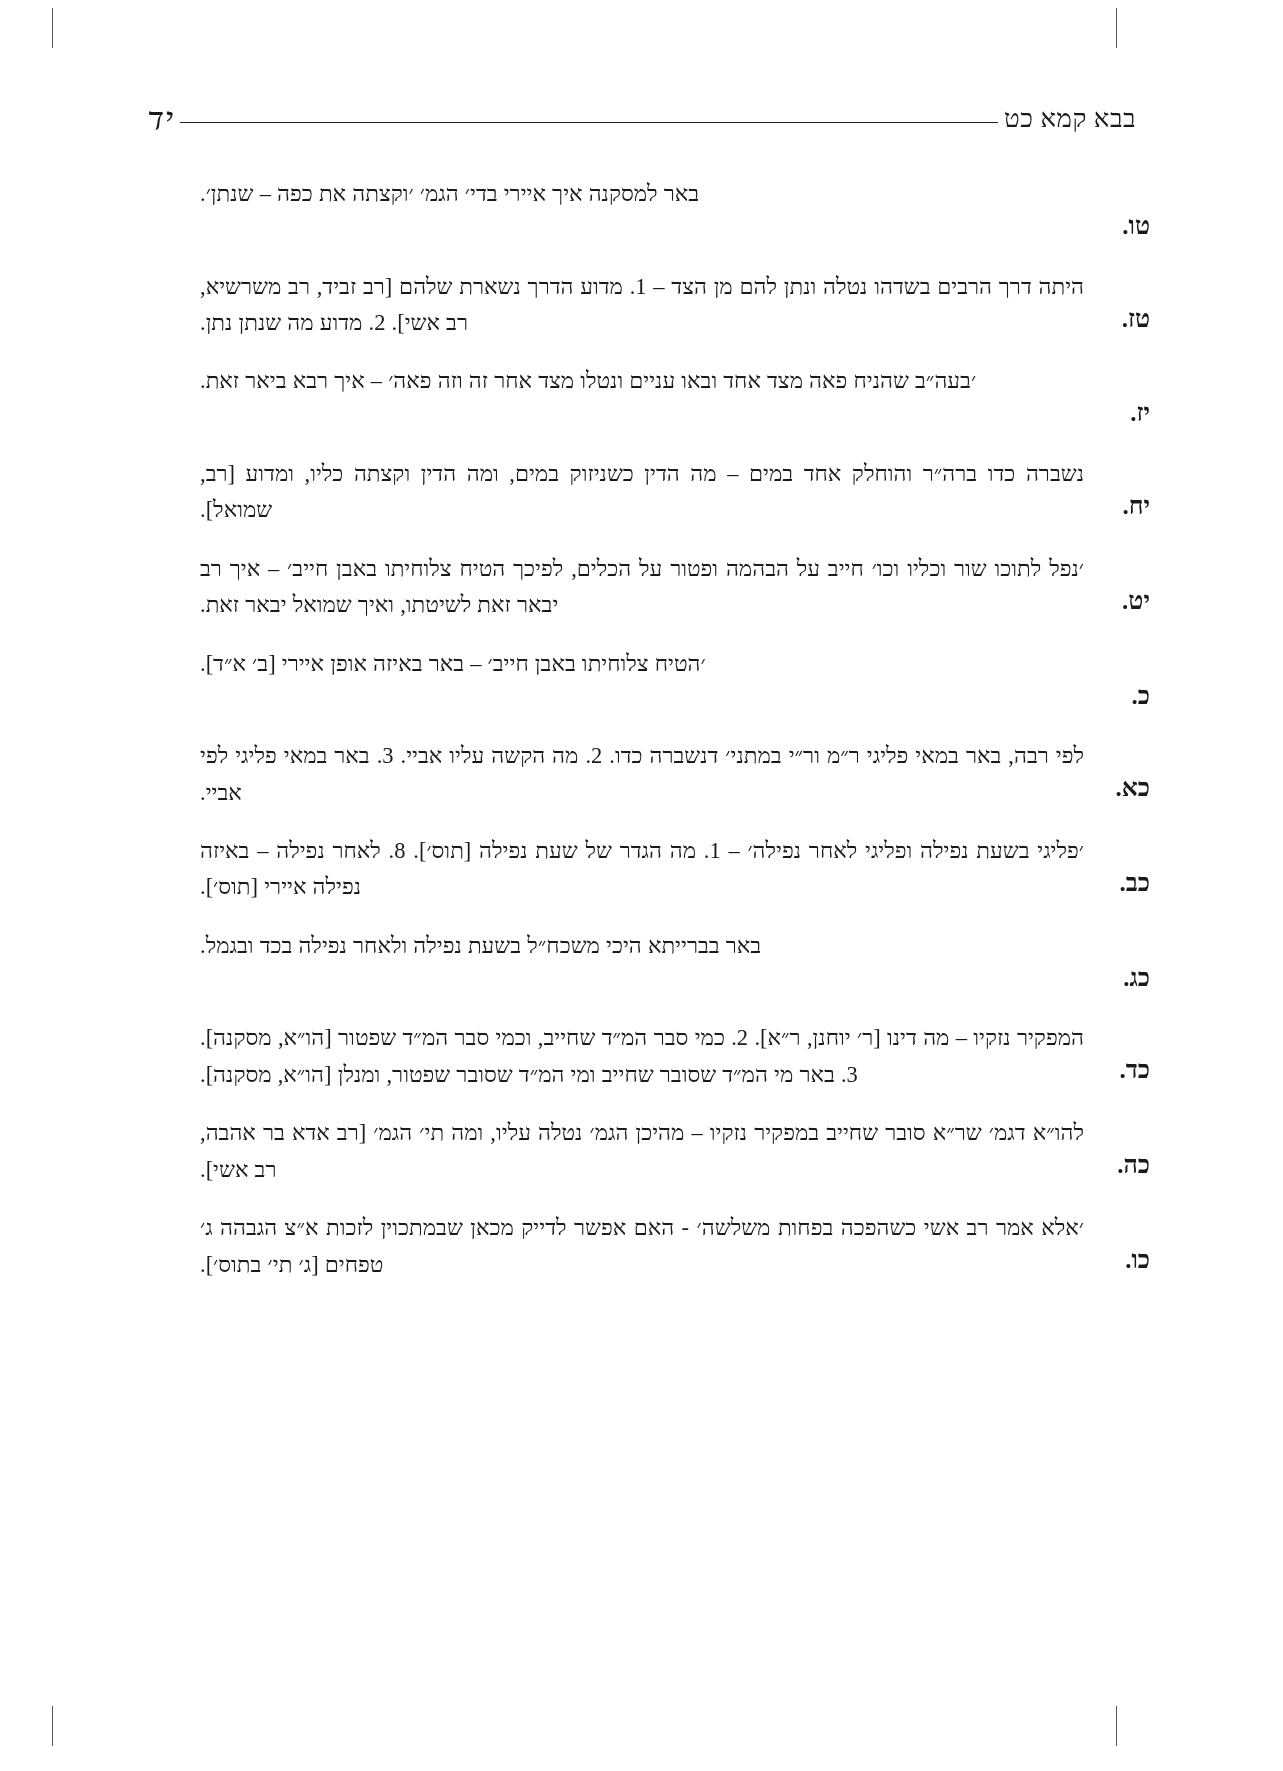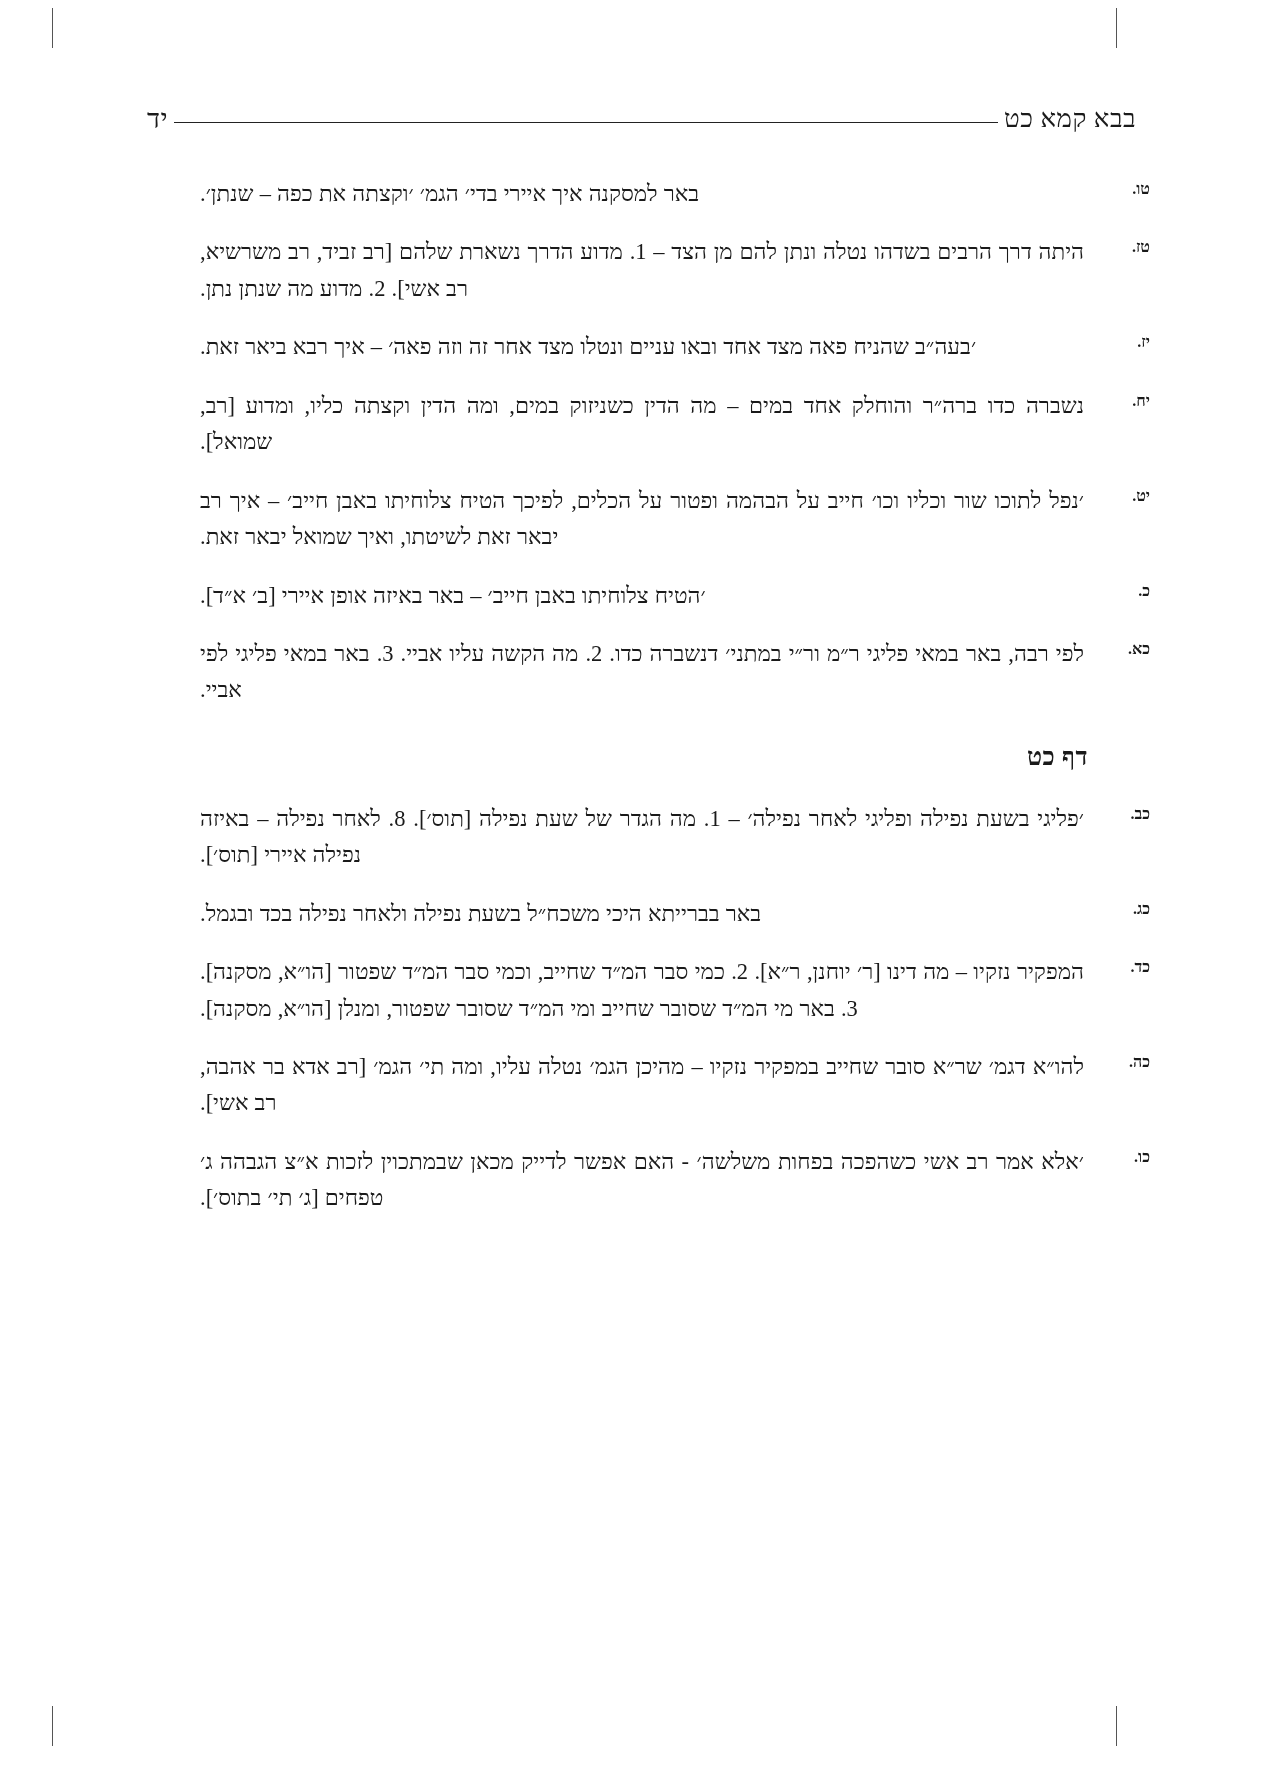--- a/index.html
+++ b/index.html
@@ -44,26 +44,27 @@
     top: 96px;
     right: 133px;
     left: 133px;
     height: 46px;
     display: flex;
     flex-direction: row;
     align-items: center;
     gap: 0;
   }
   .header-folio {
-    font-size: 27px;
+    font-size: 33px;
     font-weight: 400;
     line-height: 1;
     white-space: nowrap;
     padding-left: 14px;
     letter-spacing: 0.5px;
+    font-style: italic;
   }
   .header-rule {
     flex: 1 1 auto;
     height: 1px;
     background: #222;
     margin: 0 6px;
     position: relative;
     top: 3px;
   }
   .header-tractate {
@@ -85,25 +86,26 @@
 
   .item {
     display: flex;
     flex-direction: row;
     align-items: flex-start;
     margin-bottom: 22px;
   }
   .item-marker {
     flex: 0 0 62px;
     text-align: right;
-    font-size: 16px;
+    font-size: 25px;
     font-weight: 700;
     line-height: 1.62;
     padding-left: 4px;
     white-space: nowrap;
+    margin-top: 30px;
   }
   .item-text {
     flex: 1 1 auto;
     font-size: 22.5px;
     line-height: 1.62;
     text-align: justify;
     text-align-last: left;
     word-spacing: 0.5px;
   }
   .item-text.single {
@@ -174,21 +176,20 @@
     <div class="item">
       <div class="item-marker">כ.</div>
       <div class="item-text single">׳הטיח צלוחיתו באבן חייב׳ – באר באיזה אופן איירי [ב׳ א״ד].</div>
     </div>
 
     <div class="item">
       <div class="item-marker">כא.</div>
       <div class="item-text">לפי רבה, באר במאי פליגי ר״מ ור״י במתני׳ דנשברה כדו. 2. מה הקשה עליו אביי. 3. באר במאי פליגי לפי אביי.</div>
     </div>
 
-    <div class="section-head">דף כט</div>
 
     <div class="item">
       <div class="item-marker">כב.</div>
       <div class="item-text">׳פליגי בשעת נפילה ופליגי לאחר נפילה׳ – 1. מה הגדר של שעת נפילה [תוס׳]. 8. לאחר נפילה – באיזה נפילה איירי [תוס׳].</div>
     </div>
 
     <div class="item">
       <div class="item-marker">כג.</div>
       <div class="item-text single">באר בברייתא היכי משכח״ל בשעת נפילה ולאחר נפילה בכד ובגמל.</div>
     </div>

